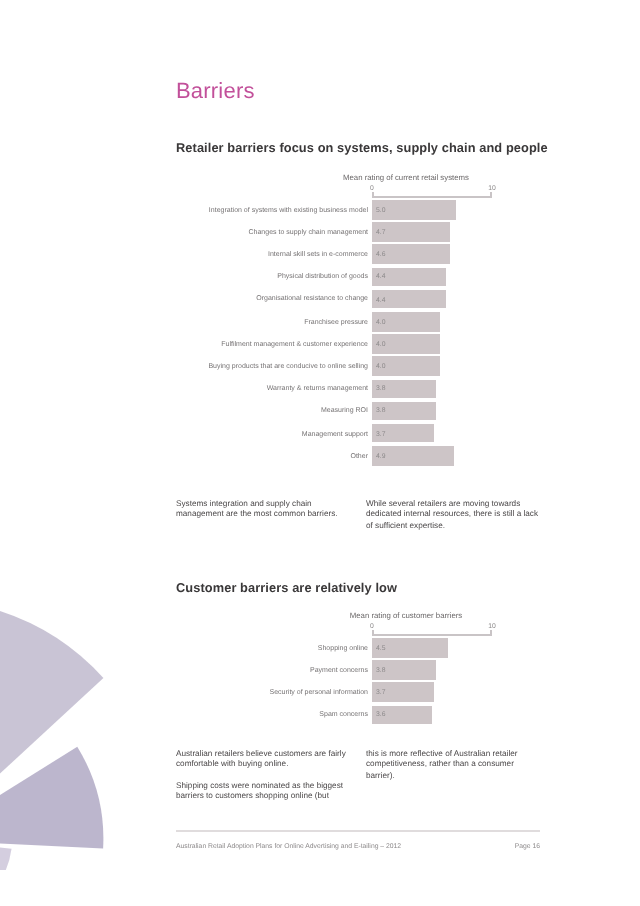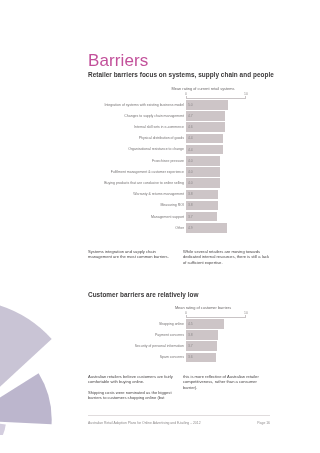--- a/index.html
+++ b/index.html
@@ -28,22 +28,22 @@
 
   
   #page {
     position: absolute;
     inset: 0;
   }
 
   .h1 {
     position: absolute;
     left: 88px;
-    top: 51px;
-    font-size: 17px;
+    top: 40px;
+    font-size: 11px;
     color: #c2509a;
     letter-spacing: .1px;
   }
 
   .h2 {
     position: absolute;
     left: 88px;
     font-size: 6.4px;
     font-weight: bold;
     color: #3a3839;

